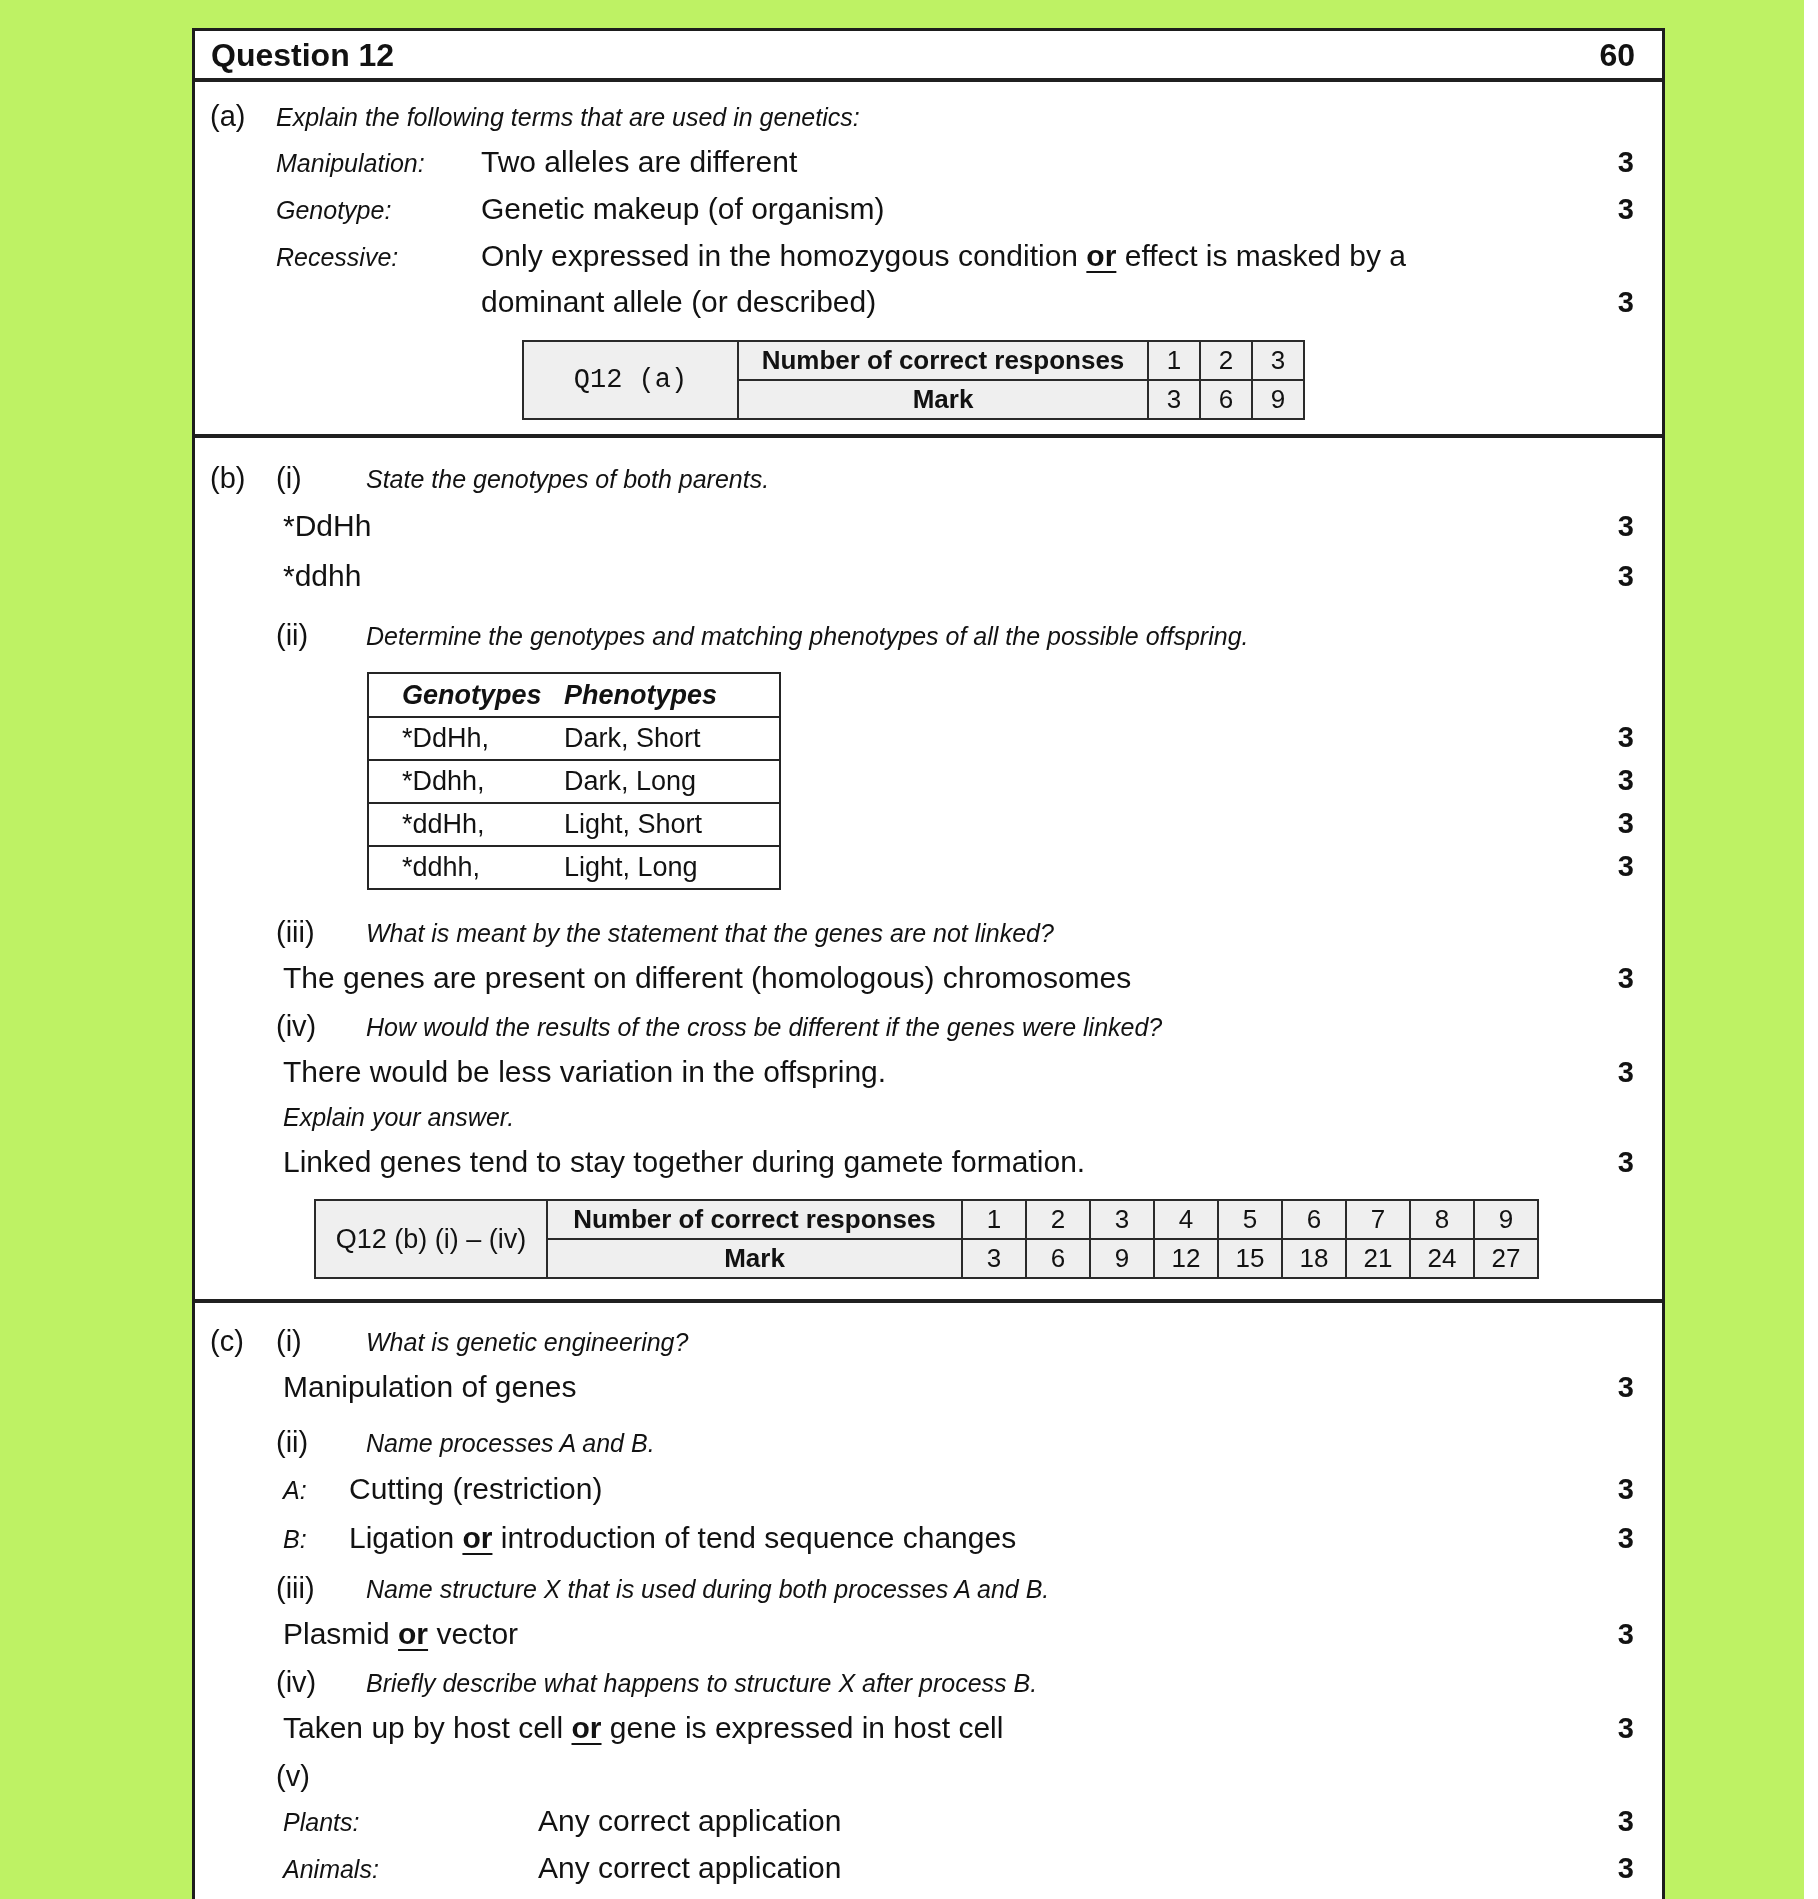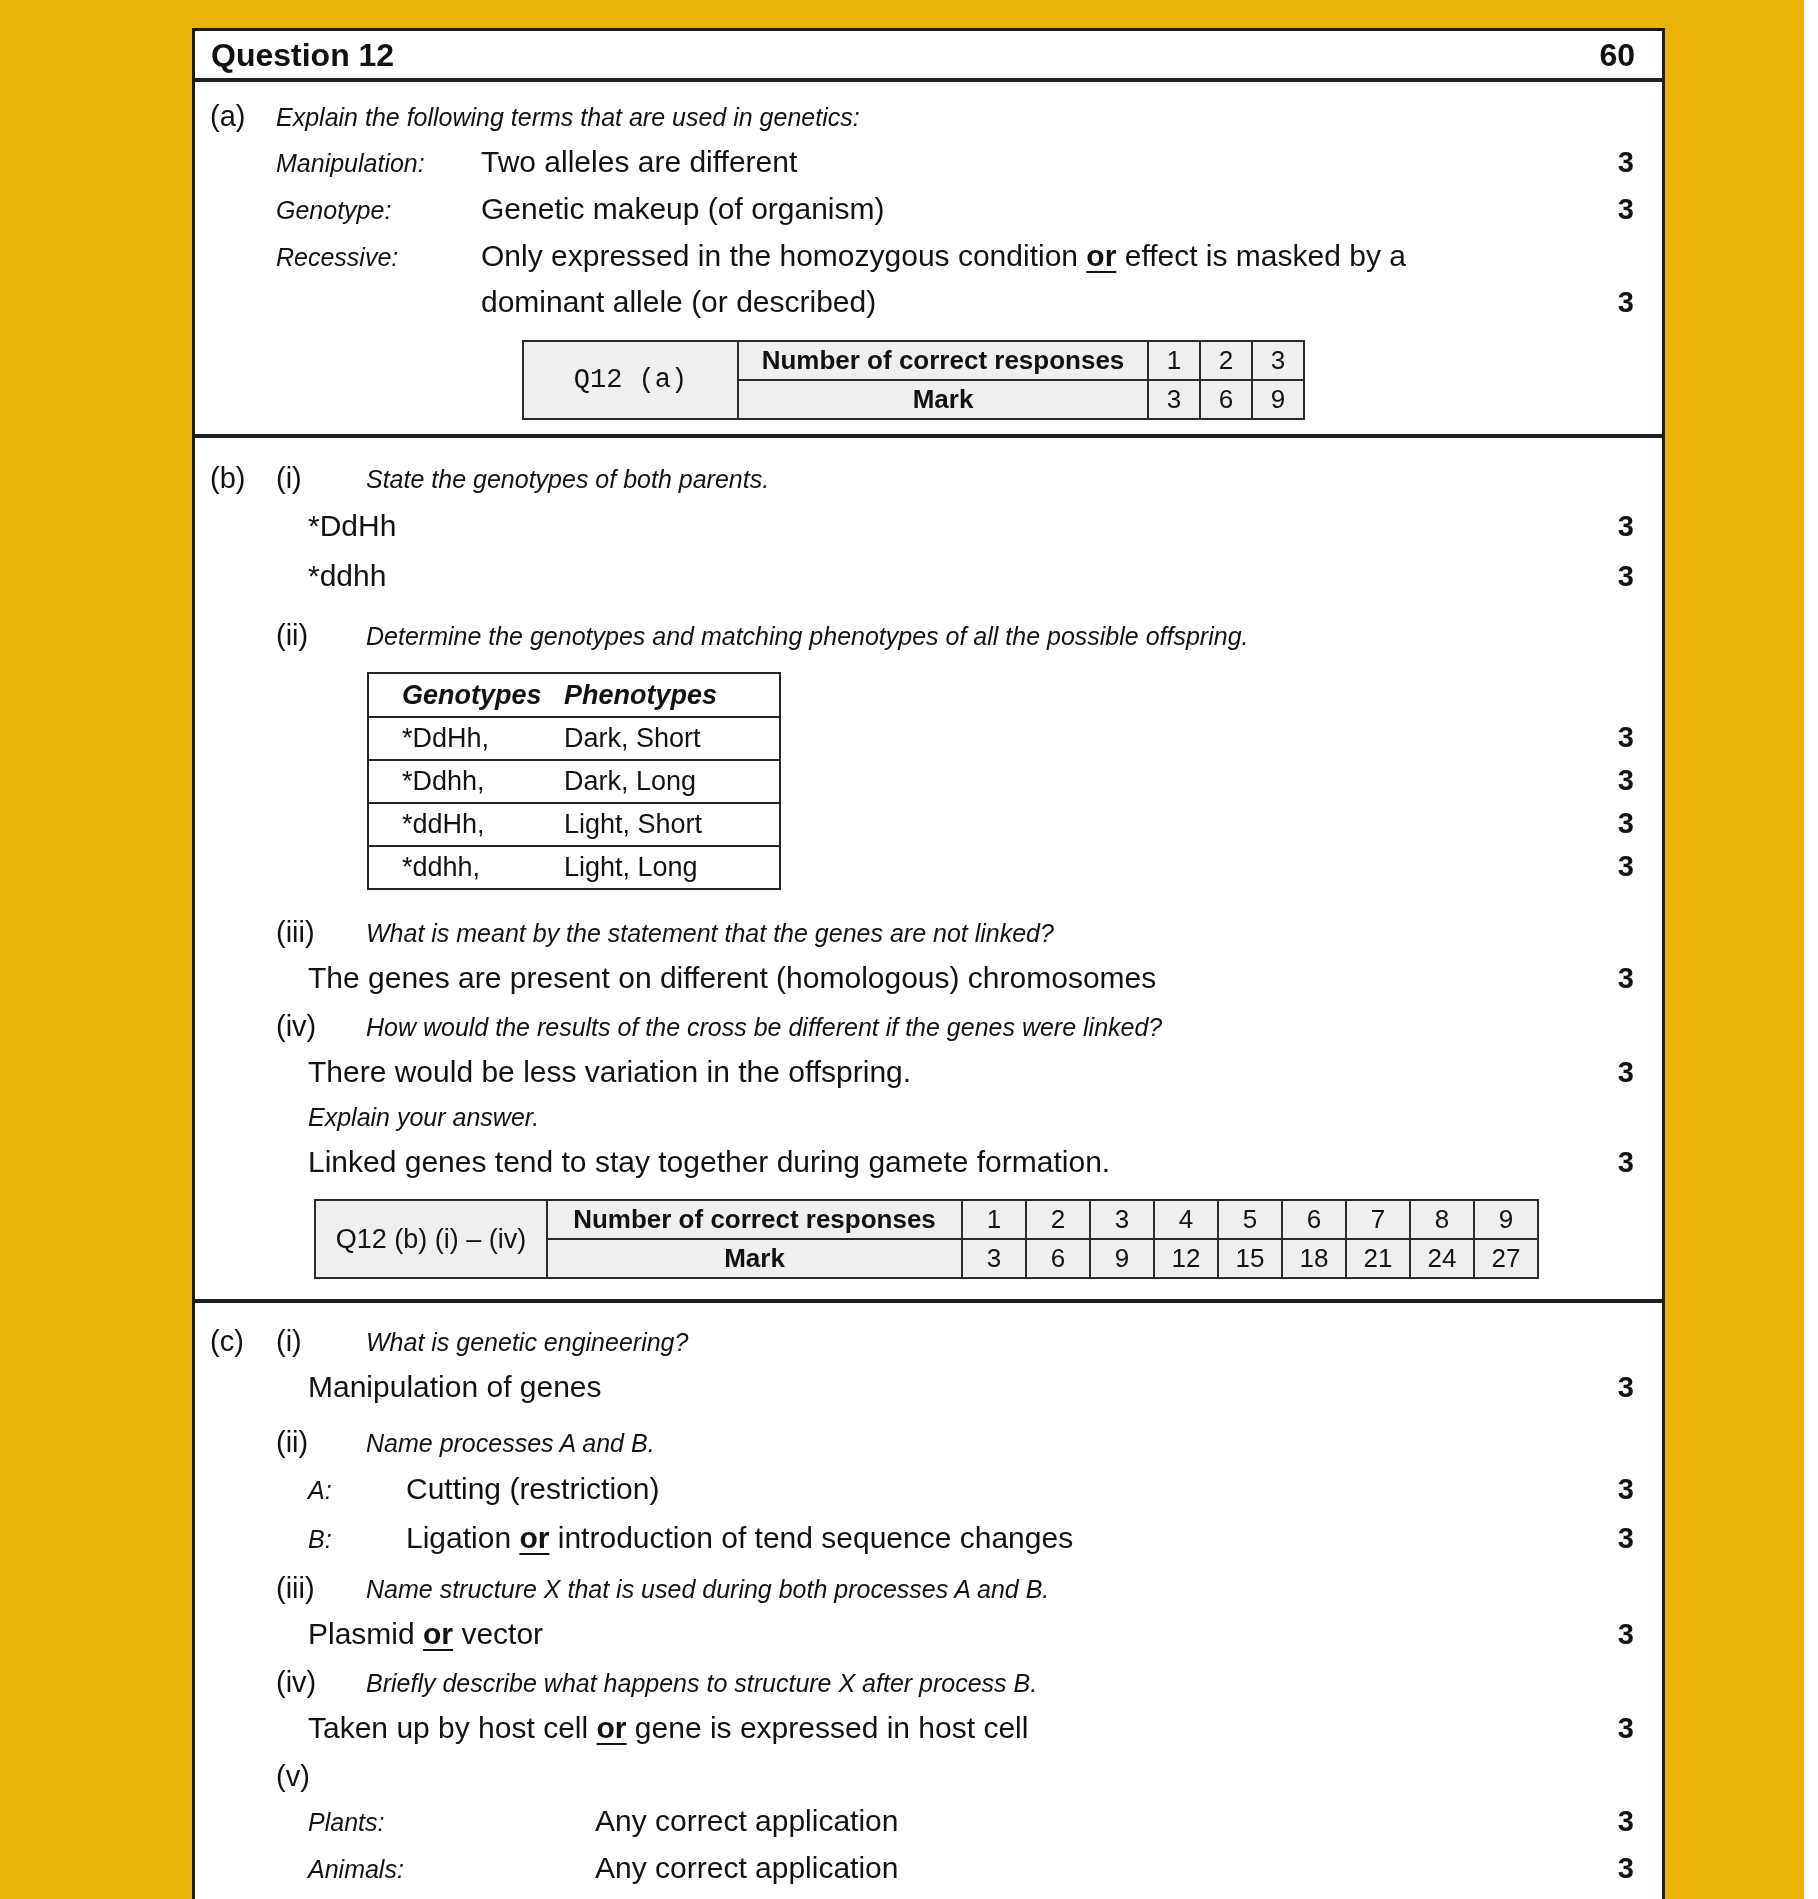--- a/index.html
+++ b/index.html
@@ -1,20 +1,20 @@
 <!DOCTYPE html>
 <html><head>
 <meta charset="utf-8">
 <style>
   * { margin:0; padding:0; box-sizing:border-box; }
   html,body { background:#ffffff; }
   .page {
     position:relative;
     width:1804px; height:1899px;
-    background:#eab308;
+    background:#bef264;
     overflow:hidden;
     font-family:"Liberation Sans","DejaVu Sans",sans-serif;
     color:#121212;
   }
   .memo-box {
     position:absolute;
     left:192px; top:28px;
     width:1473px; height:1871px;
     border:3px solid #1d1d1d;
     border-bottom:none;
@@ -43,21 +43,21 @@
   .mt8 { margin-top:3px; }
   .mt10 { margin-top:10px; }
   .mt12 { margin-top:12px; }
   .mt20 { margin-top:20px; }
 
   .sp1 { flex:none; width:81px; padding-left:15px; font-size:29px; }
   .sp2 { flex:none; width:90px; font-size:29px; }
   .spA { flex:none; width:205px; }
   .spV { flex:none; width:255px; }
   .spAB { flex:none; width:66px; }
-  .pl171 { padding-left:113px;gap:32px; }
+  .pl171 { padding-left:88px; }
   .pl286 { padding-left:286px; }
 
   .q { font-style:italic; font-size:25px; }
   .q .bi { font-weight:400; }
   .term { font-style:italic; font-size:25px; }
   .ans { font-size:30px; }
   .ans .or { font-weight:700; text-decoration:underline; text-decoration-thickness:2px; text-underline-offset:5px; }
   .mark { margin-left:auto; flex:none; padding-right:28px; font-size:29px; font-weight:700; }
 
   

